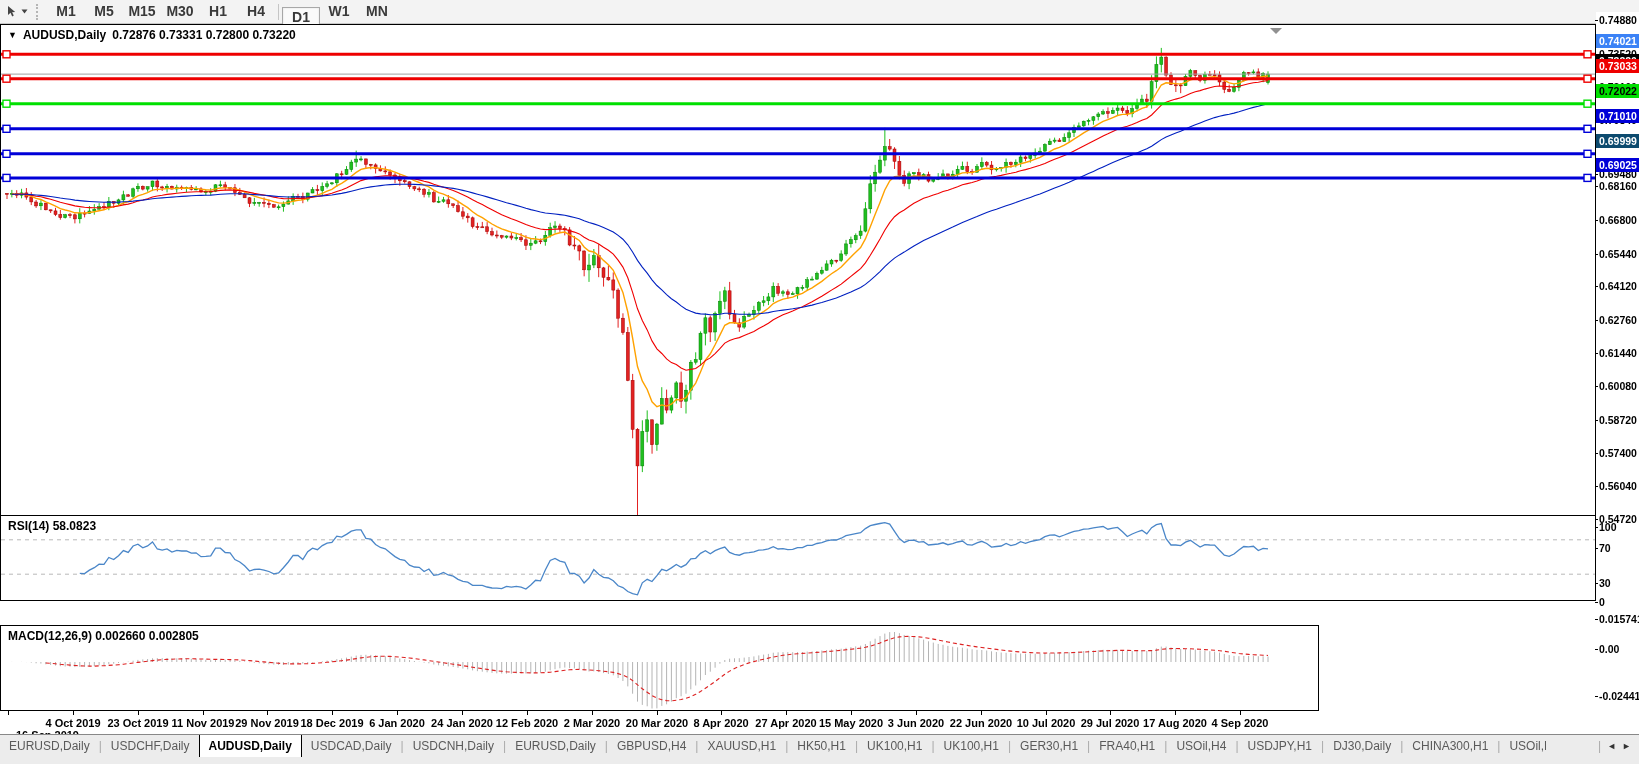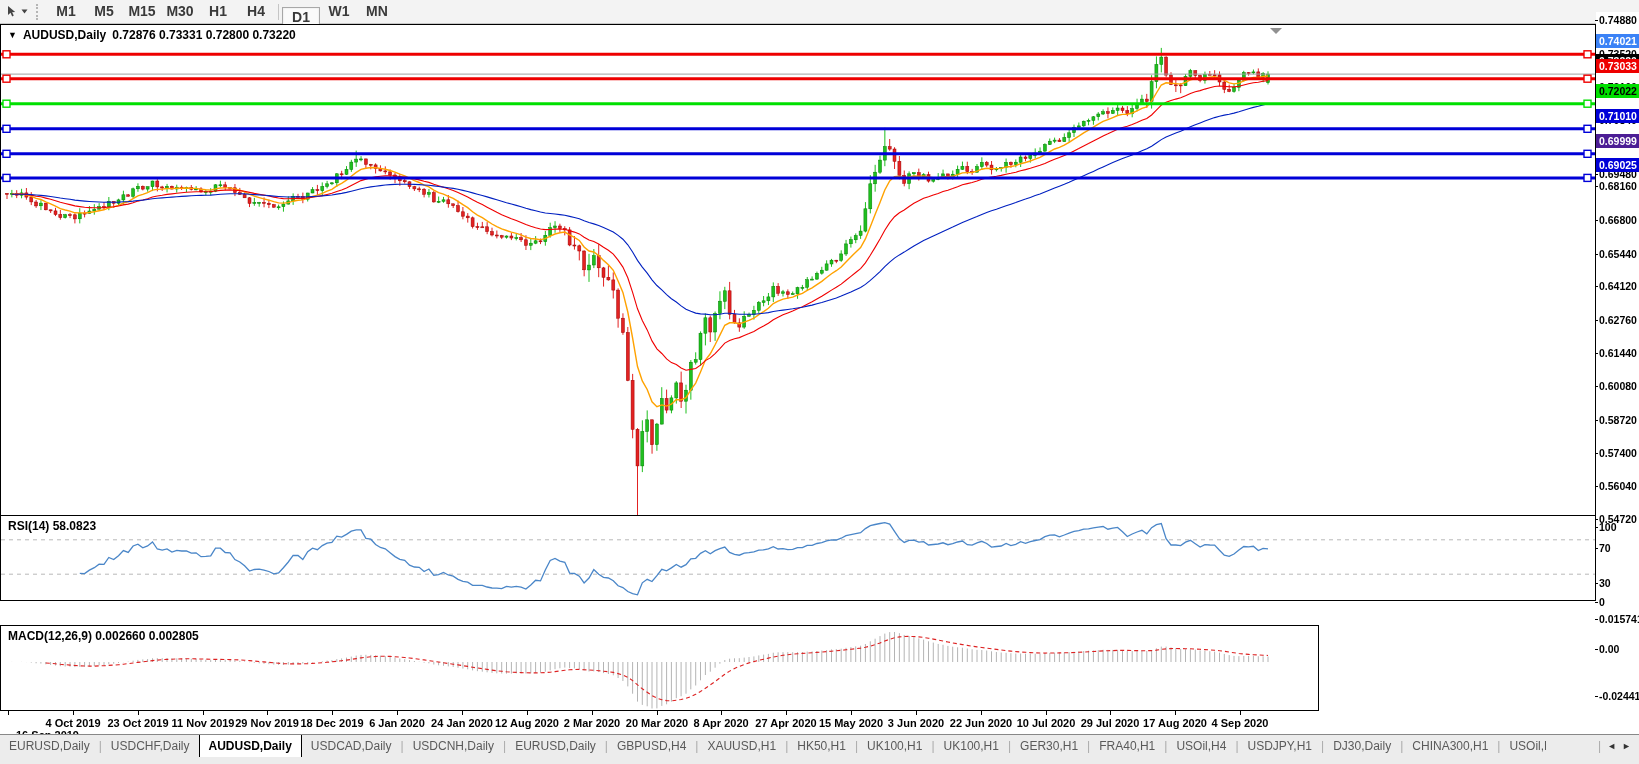--- a/index.html
+++ b/index.html
@@ -925,21 +925,21 @@
       <div class="axlabel" style="top: 368px;">0.60080</div>
       <div class="axlabel" style="top: 402px;">0.58720</div>
       <div class="axlabel" style="top: 435px;">0.57400</div>
       <div class="axlabel" style="top: 468px;">0.56040</div>
       <div class="axlabel" style="top: 501px;">0.54720</div>
       <div class="badge" style="top: 42px; background: rgb(0, 0, 0); color: rgb(255, 255, 255);">0.73220</div>
       <div class="badge" style="top: 22px; background: #3b82f6; color: rgb(255, 255, 255);">0.74021</div>
       <div class="badge" style="top: 47px; background: rgb(238, 0, 0); color: rgb(255, 255, 255);">0.73033</div>
       <div class="badge" style="top: 72px; background: rgb(0, 224, 0); color: rgb(0, 0, 0);">0.72022</div>
       <div class="badge" style="top: 97px; background: rgb(0, 0, 216); color: rgb(255, 255, 255);">0.71010</div>
-      <div class="badge" style="top: 122px; background: #4c1d95; color: rgb(255, 255, 255);">0.69999</div>
+      <div class="badge" style="top: 122px; background: #0c4a6e; color: rgb(255, 255, 255);">0.69999</div>
       <div class="badge" style="top: 146px; background: rgb(0, 0, 216); color: rgb(255, 255, 255);">0.69025</div>
       <div class="axlabel" style="top: 509px;">100</div>
       <div class="axlabel" style="top: 530px;">70</div>
       <div class="axlabel" style="top: 565px;">30</div>
       <div class="axlabel" style="top: 584px;">0</div>
       <div class="axlabel" style="top: 601px;">0.015741</div>
       <div class="axlabel" style="top: 631px;">0.00</div>
       <div class="axlabel" style="top: 678px;">-0.024412</div>
     </div>
 
@@ -954,21 +954,21 @@
       <div class="dlabel" style="left: 203px;">11 Nov 2019</div>
       <div class="dtick" style="left: 267px;"></div>
       <div class="dlabel" style="left: 267px;">29 Nov 2019</div>
       <div class="dtick" style="left: 332px;"></div>
       <div class="dlabel" style="left: 332px;">18 Dec 2019</div>
       <div class="dtick" style="left: 397px;"></div>
       <div class="dlabel" style="left: 397px;">6 Jan 2020</div>
       <div class="dtick" style="left: 462px;"></div>
       <div class="dlabel" style="left: 462px;">24 Jan 2020</div>
       <div class="dtick" style="left: 527px;"></div>
-      <div class="dlabel" style="left: 527px;">12 Aug 2020</div>
+      <div class="dlabel" style="left: 527px;">12 Feb 2020</div>
       <div class="dtick" style="left: 592px;"></div>
       <div class="dlabel" style="left: 592px;">2 Mar 2020</div>
       <div class="dtick" style="left: 657px;"></div>
       <div class="dlabel" style="left: 657px;">20 Mar 2020</div>
       <div class="dtick" style="left: 721px;"></div>
       <div class="dlabel" style="left: 721px;">8 Apr 2020</div>
       <div class="dtick" style="left: 786px;"></div>
       <div class="dlabel" style="left: 786px;">27 Apr 2020</div>
       <div class="dtick" style="left: 851px;"></div>
       <div class="dlabel" style="left: 851px;">15 May 2020</div>

